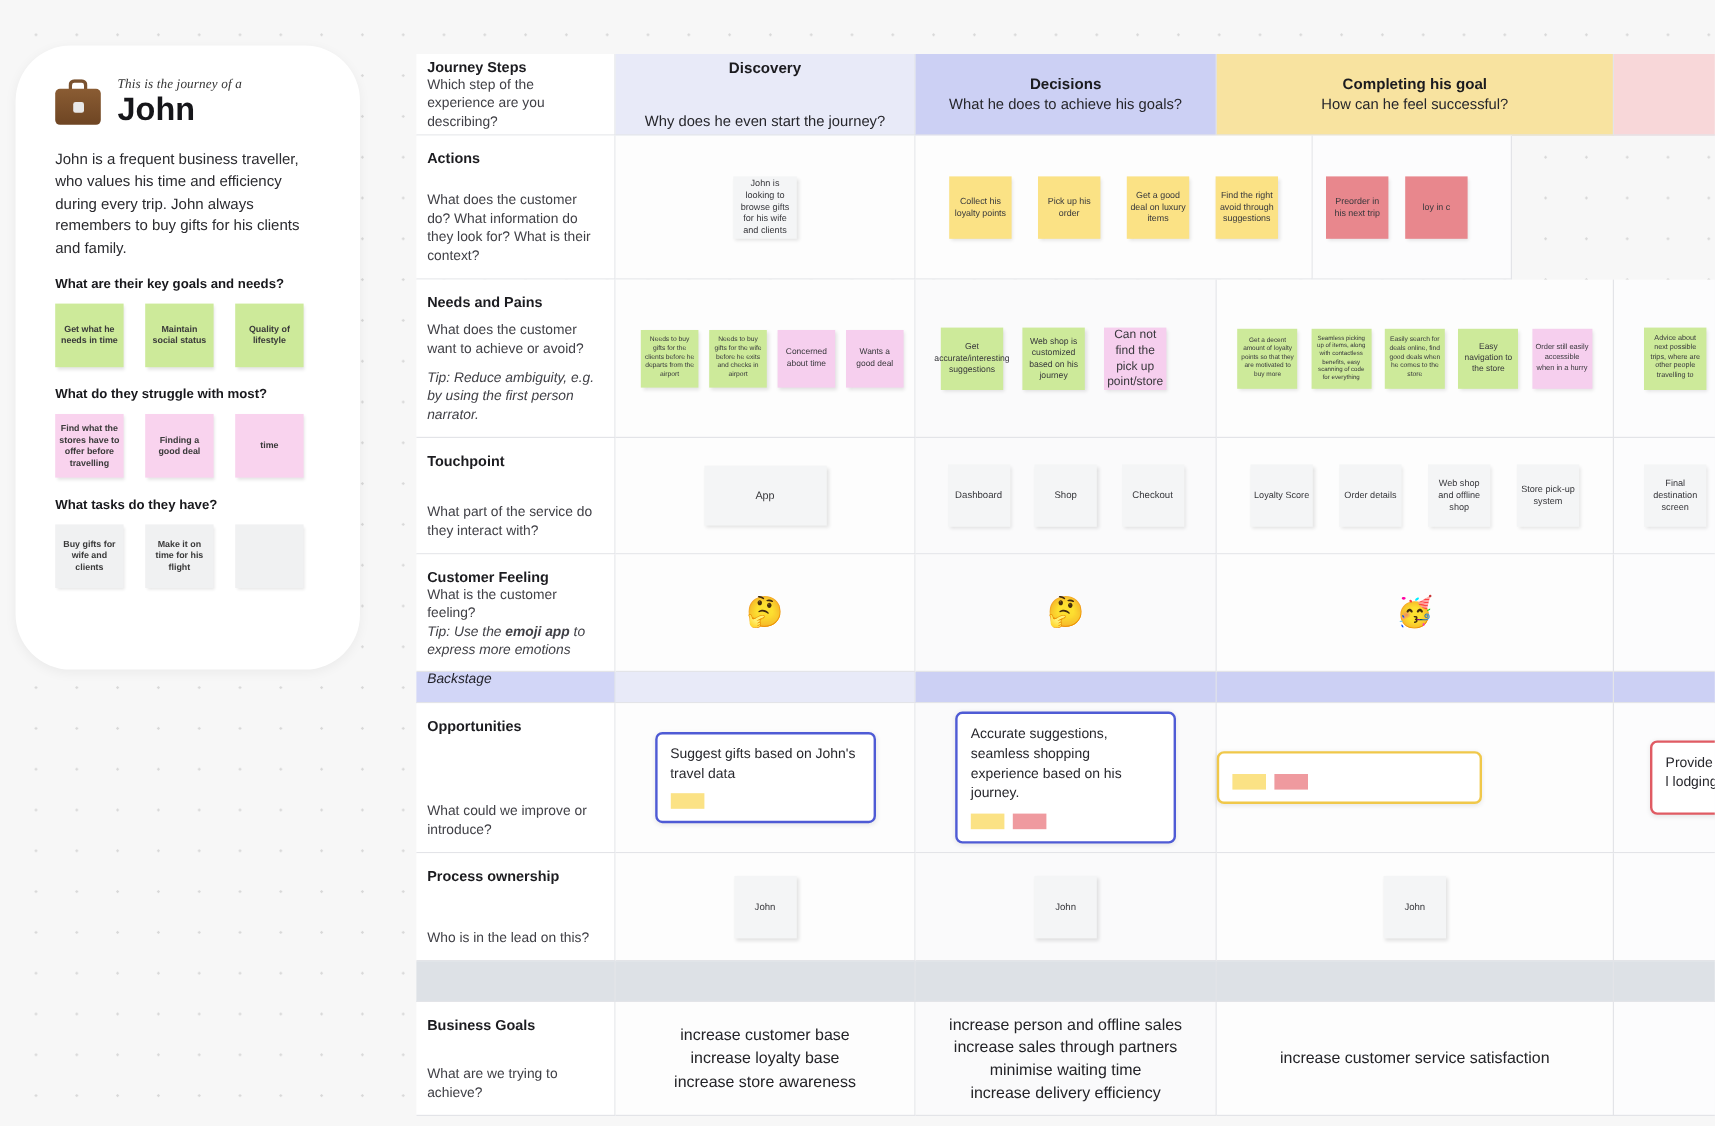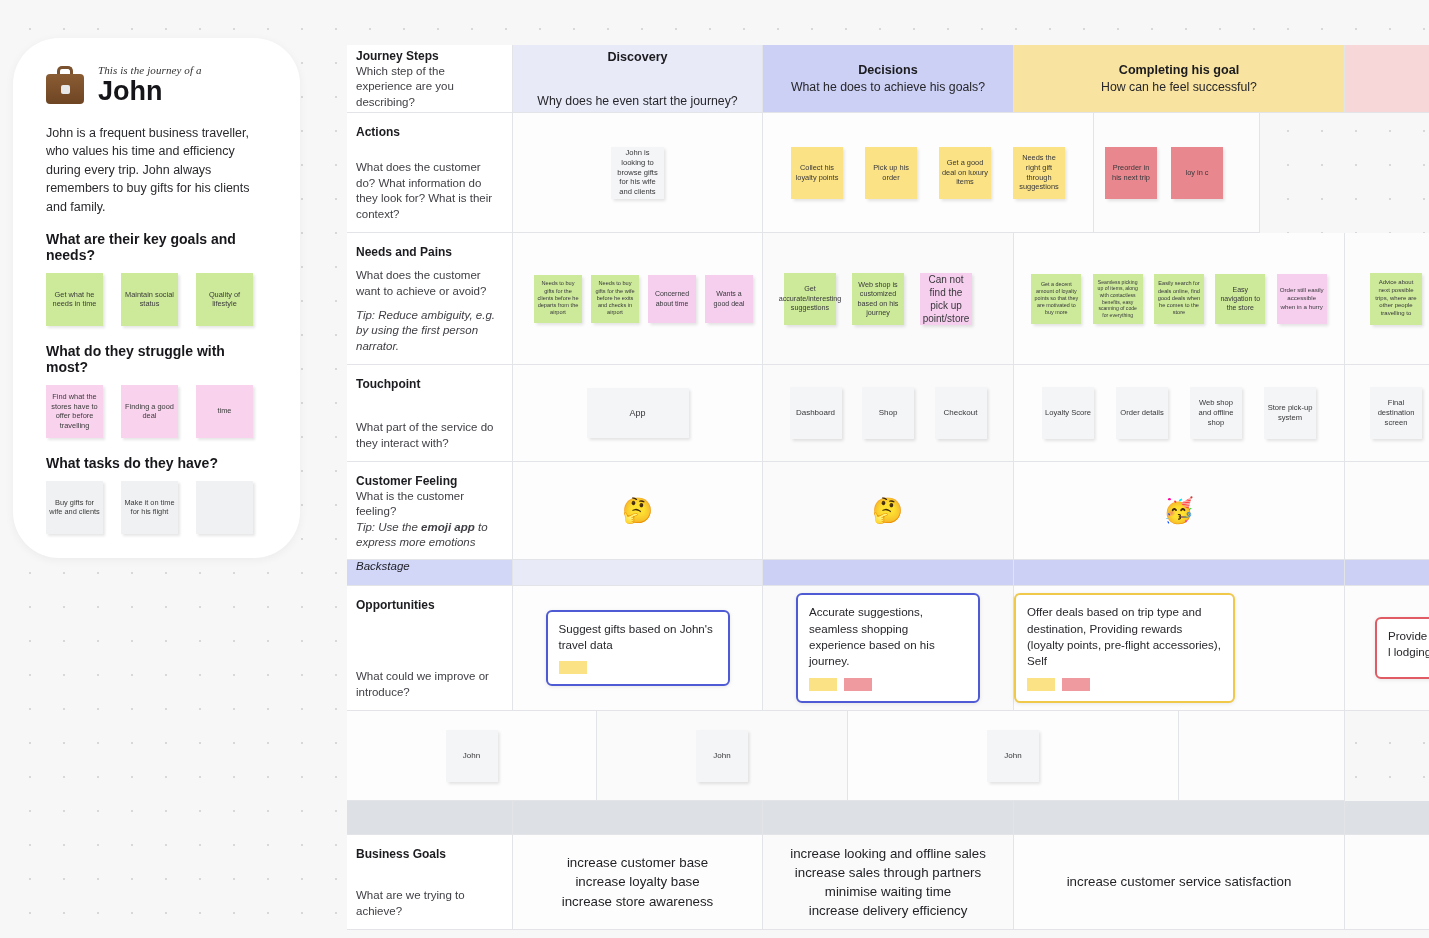--- a/index.html
+++ b/index.html
@@ -44,27 +44,28 @@
     position: absolute; left: 15px; top: 19px; width: 9px; height: 9px;
     background: #e8e8e8; border-radius: 2px;
   }
   .persona-titles { padding-top: 4px; }
   .journey-of {
     font-family: "Liberation Serif", serif;
     font-style: italic; font-size: 11px; color: #333; letter-spacing: .1px;
   }
   .persona-name { font-size: 27px; font-weight: bold; color: #16161a; line-height: 1.1; margin-top: 1px;}
   .persona-desc { font-size: 12.5px; line-height: 1.47; color: #2a2a2e; margin-bottom: 15px; }
-  .persona-q { font-size: 14px; font-weight: bold; color: #18181c; margin: 0 0 10px 0; }
+  .persona-q { font-size: 11px; font-weight: bold; color: #18181c; margin: 0 0 10px 0; }
   .sticky-row { display: flex; gap: 18px; margin-bottom: 17px; }
   .mini-note {
     width: 57px; height: 53px;
     display: flex; align-items: center; justify-content: center; text-align: center;
     font-size: 7.4px; line-height: 1.32; color: #3a3a3a; padding: 3px;
     box-shadow: 1.5px 2px 2.5px rgba(0,0,0,0.10);
+    font-weight: bold;
   }
   .n-green { background: #cdea9a; }
   .n-pink  { background: #f9d3ee; }
   .n-grey  { background: #f0f1f2; }
 
   
   .grid { position: absolute; left: 347px; top: 45px; }
   .grow { display: flex; }
   .cell {
     border-right: 1px solid #e3e4e8;
@@ -223,21 +224,21 @@
       <div class="cell c-disc tint-disc" style="height:120px">
         <div class="notes" style="justify-content:center">
           <div class="note nt-white" style="width:53px;height:52px;font-size:7.6px;line-height:1.3">John is looking to browse gifts for his wife and clients</div>
         </div>
       </div>
       <div class="cell c-comp tint-comp" style="height:120px">
         <div class="notes" style="justify-content:space-evenly">
           <div class="note nt-yellow" style="width:52px;height:52px;font-size:7.4px;line-height:1.3">Collect his loyalty points</div>
           <div class="note nt-yellow" style="width:52px;height:52px;font-size:7.4px;line-height:1.3">Pick up his order</div>
           <div class="note nt-yellow" style="width:52px;height:52px;font-size:7.4px;line-height:1.3">Get a good deal on luxury items</div>
-          <div class="note nt-yellow" style="width:52px;height:52px;font-size:7.4px;line-height:1.3">Needs the right gift through suggestions</div>
+          <div class="note nt-yellow" style="width:52px;height:52px;font-size:7.4px;line-height:1.3">Find the right avoid through suggestions</div>
         </div>
       </div>
       <div class="cell c-why tint-why" style="height:120px">
         <div class="notes" style="gap:14px;padding-left:11px">
           <div class="note nt-red" style="width:52px;height:52px;font-size:7.4px;line-height:1.3">Preorder in his next trip</div>
           <div class="note nt-red" style="width:52px;height:52px;font-size:7.4px;line-height:1.3">loy in c</div>
         </div>
       </div>
     </div>
 
@@ -366,38 +367,41 @@
             <div class="opp-chips">
                 <div class="chip chip-y"></div>
                 <div class="chip chip-r"></div>
               </div>
           </div>
         </div>
       </div>
       <div class="cell c-comp tint-comp" style="height:125px">
         <div class="notes" style="justify-content:flex-start;padding-left:0">
           <div class="opp opp-yellow" style="width:221px">
-            <div>Offer deals based on trip type and destination, Providing rewards (loyalty points, pre-flight accessories), Self</div>
             <div class="opp-chips">
                 <div class="chip chip-y"></div>
                 <div class="chip chip-r"></div>
               </div>
           </div>
         </div>
       </div>
       <div class="cell c-why tint-why" style="height:125px">
         <div class="notes" style="padding-left:30px">
           <div class="opp opp-red" style="width:120px;height:62px">
             <div>Provide l connect l lodging s</div>
           </div>
         </div>
       </div>
     </div>
 
     <div class="grow">
+      <div class="cell rowhead" style="height:90px">
+        <div class="rh-title">Process ownership</div>
+        <div class="rh-sub">Who is in the lead on this?</div>
+      </div>
       <div class="cell c-disc tint-disc" style="height:90px">
         <div class="notes" style="justify-content:center">
           <div class="note nt-white" style="width:52px;height:52px;font-size:8px">John</div>
         </div>
       </div>
       <div class="cell c-dec tint-dec" style="height:90px">
         <div class="notes" style="justify-content:center">
           <div class="note nt-white" style="width:52px;height:52px;font-size:8px">John</div>
         </div>
       </div>
@@ -421,21 +425,21 @@
       <div class="cell rowhead" style="height:95px">
         <div class="rh-title">Business Goals</div>
         <div class="rh-sub">What are we trying to achieve?</div>
       </div>
       <div class="cell c-disc tint-disc" style="height:95px">
         <div class="goals" style="white-space:pre-line">increase customer base
 increase loyalty base
 increase store awareness</div>
       </div>
       <div class="cell c-dec tint-dec" style="height:95px">
-        <div class="goals" style="white-space:pre-line">increase looking and offline sales
+        <div class="goals" style="white-space:pre-line">increase person and offline sales
 increase sales through partners
 minimise waiting time
 increase delivery efficiency</div>
       </div>
       <div class="cell c-comp tint-comp" style="height:95px">
         <div class="goals" style="white-space:pre-line">increase customer service satisfaction</div>
       </div>
       <div class="cell c-why tint-why" style="height:95px">
         <div class="goals" style="white-space:pre-line;justify-content:flex-end;padding-right:2px">inc
 make cus</div>

